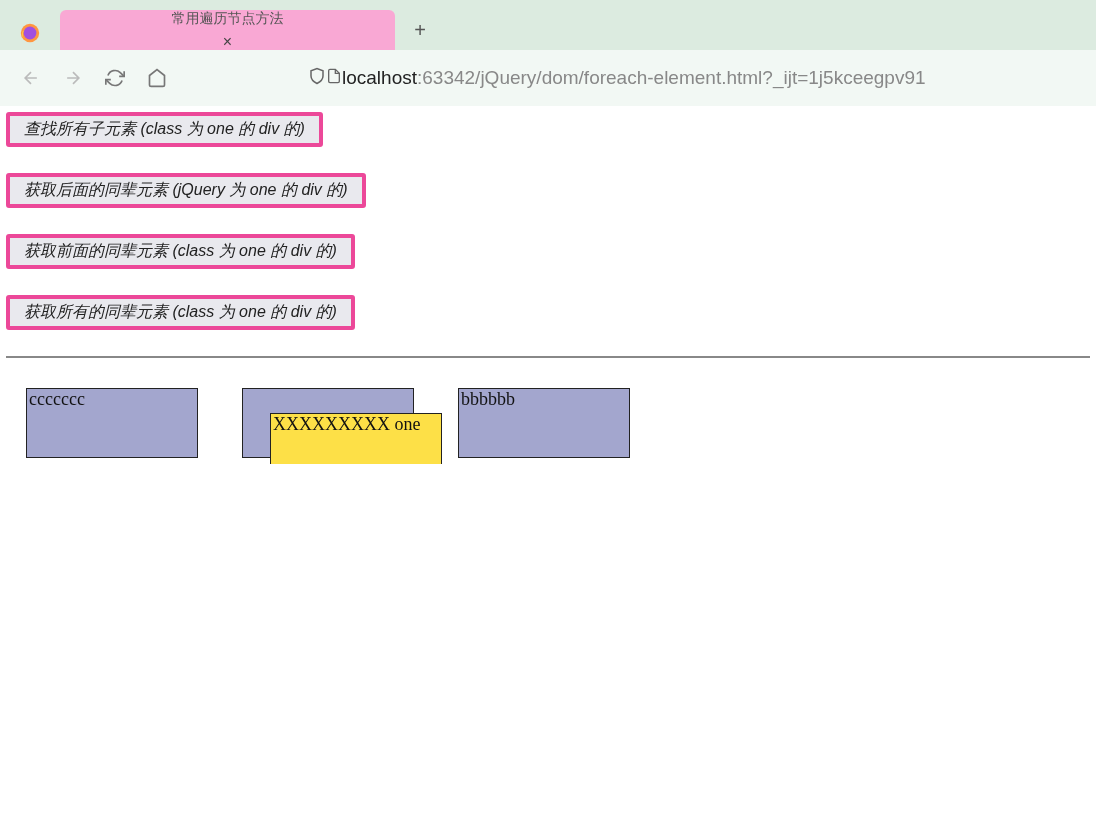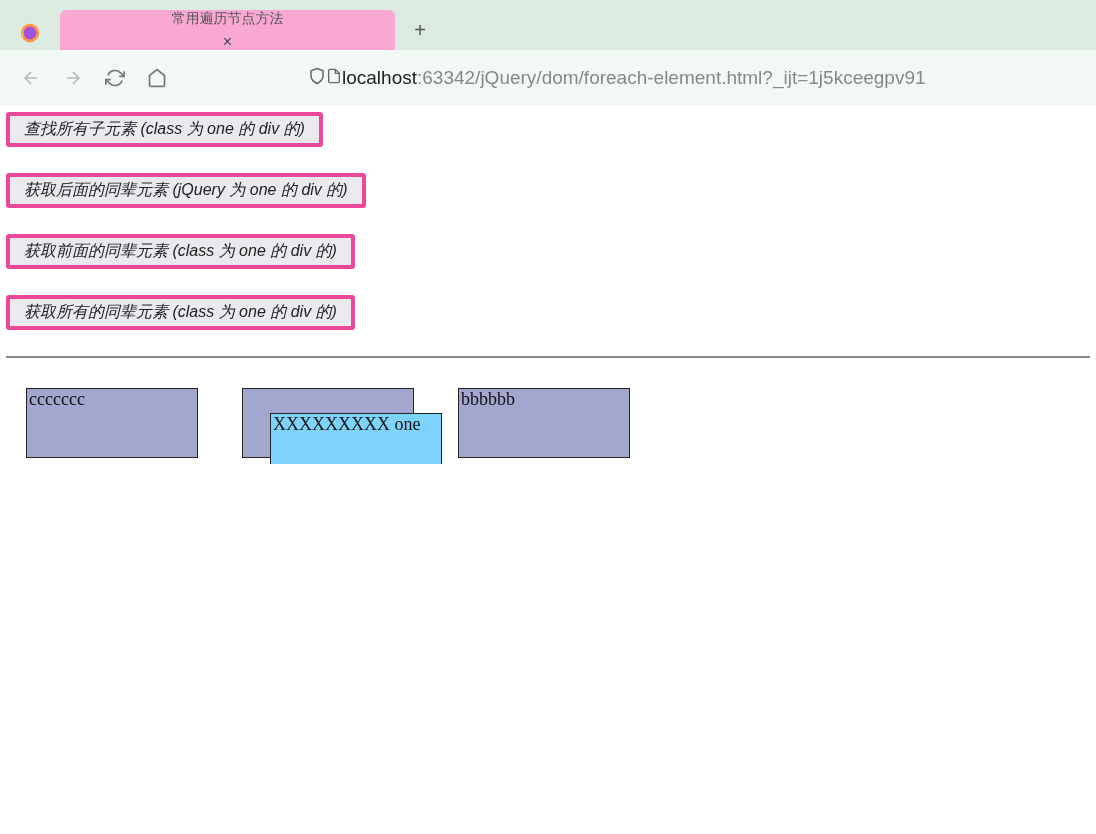--- a/index.html
+++ b/index.html
@@ -30,21 +30,21 @@
     .btn-row { margin-bottom: 26px; }
     .html-btn { background: #e9e9ee; border: 4px solid #ec4899; border-radius: 3px; padding: 3px 14px; font-size: 16px; color: #222; cursor: pointer; font-family: Arial, sans-serif; font-style: italic; }
     
     hr { margin: 4px 0 18px 0; border: none; border-top: 2px solid #888; }
     
     .boxes-row { display: flex; gap: 44px; padding: 12px 0 0 20px; align-items: flex-start; position: relative; }
     .box { width: 172px; height: 70px; background: #a3a6ce; border: 1px solid #222; font-family: "Times New Roman", serif; font-size: 18px; color: #111; padding: 0 2px; overflow: visible; position: relative; }
     .box-cc { margin-right: 0; }
     .parent-box { position: relative; }
     .child-stack { position: absolute; left: 27px; top: 24px; }
-    .child-box { width: 172px; height: 70px; background: #7dd3fc; border: 1px solid #222; font-family: "Times New Roman", serif; font-size: 18px; color: #111; padding: 0 2px; margin-bottom: 50px; overflow: hidden; }
+    .child-box { width: 172px; height: 70px; background: #fde047; border: 1px solid #222; font-family: "Times New Roman", serif; font-size: 18px; color: #111; padding: 0 2px; margin-bottom: 50px; overflow: hidden; }
   </style>
 </head>
 <body>
 
 <div class="browser-chrome">
   <div class="tab-bar">
     <div class="tab-space-left">
       <svg class="firefox-icon" viewBox="0 0 24 24">
         <circle cx="12" cy="12" r="10" fill="#ff9640"></circle>
         <circle cx="12" cy="12" r="7" fill="#a14fe0"></circle>

